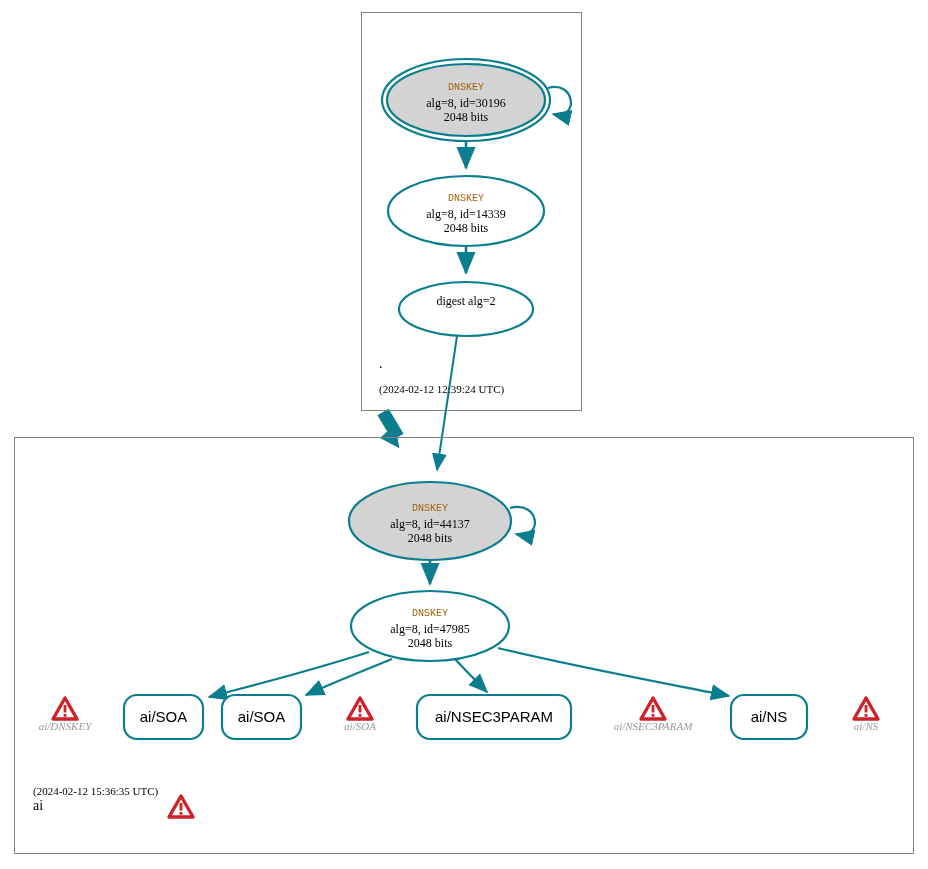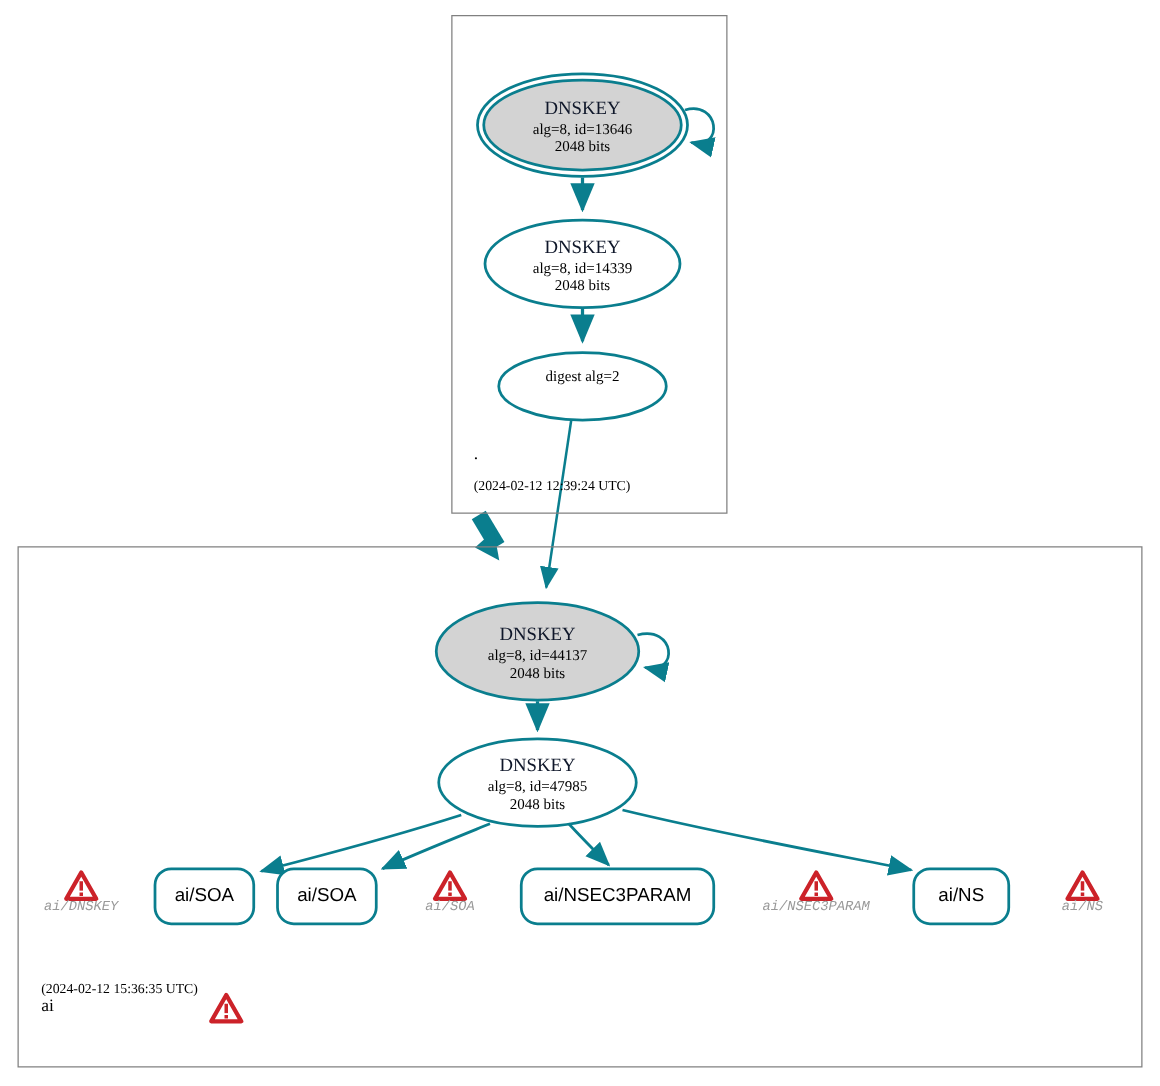--- a/index.html
+++ b/index.html
@@ -58,44 +58,44 @@
   #ai-zone-label   { left: 33px;  top: 798px; }
   #ai-zone-time    { left: 33px;  top: 785px; }
 
   .node-label {
     position: absolute;
     text-align: center;
     pointer-events: none;
     white-space: nowrap;
   }
   .nl-title {
-    font-family: Liberation Serif, serif;
-    font-size: 15px;
-    color: #0f172a;
+    font-family: Liberation Mono, monospace;
+    font-size: 10px;
+    color: #a16207;
     line-height: 17px;
   }
   .nl-sub {
     font-family: "Liberation Serif", serif;
     font-size: 12px;
     color: #000000;
     line-height: 14px;
   }
   .rr-label {
     position: absolute;
     text-align: center;
     font-family: "Liberation Sans", sans-serif;
     font-size: 15px;
     color: #000000;
     white-space: nowrap;
     pointer-events: none;
   }
   .warn-label {
     position: absolute;
     text-align: center;
-    font-family: Liberation Mono, monospace;
+    font-family: Liberation Serif, serif;
     font-style: italic;
     font-size: 11px;
     color: #999999;
     white-space: nowrap;
     pointer-events: none;
   }
 </style>
 </head>
 <body>
 
@@ -211,21 +211,21 @@
 <div class="zone-box" id="root-zone-box"></div>
 <div class="zone-box" id="ai-zone-box"></div>
 
 <div class="zone-label" id="root-zone-label">.</div>
 <div class="zone-time" id="root-zone-time">(2024-02-12 12:39:24 UTC)</div>
 <div class="zone-label" id="ai-zone-label">ai</div>
 <div class="zone-time" id="ai-zone-time">(2024-02-12 15:36:35 UTC)</div>
 
 <div class="node-label" style="left:366px; top:79px; width:200px;">
   <div class="nl-title">DNSKEY</div>
-  <div class="nl-sub">alg=8, id=13646</div>
+  <div class="nl-sub">alg=8, id=30196</div>
   <div class="nl-sub">2048 bits</div>
 </div>
 
 <div class="node-label" style="left:366px; top:190px; width:200px;">
   <div class="nl-title">DNSKEY</div>
   <div class="nl-sub">alg=8, id=14339</div>
   <div class="nl-sub">2048 bits</div>
 </div>
 
 <div class="node-label" style="left:366px; top:294px; width:200px;">

